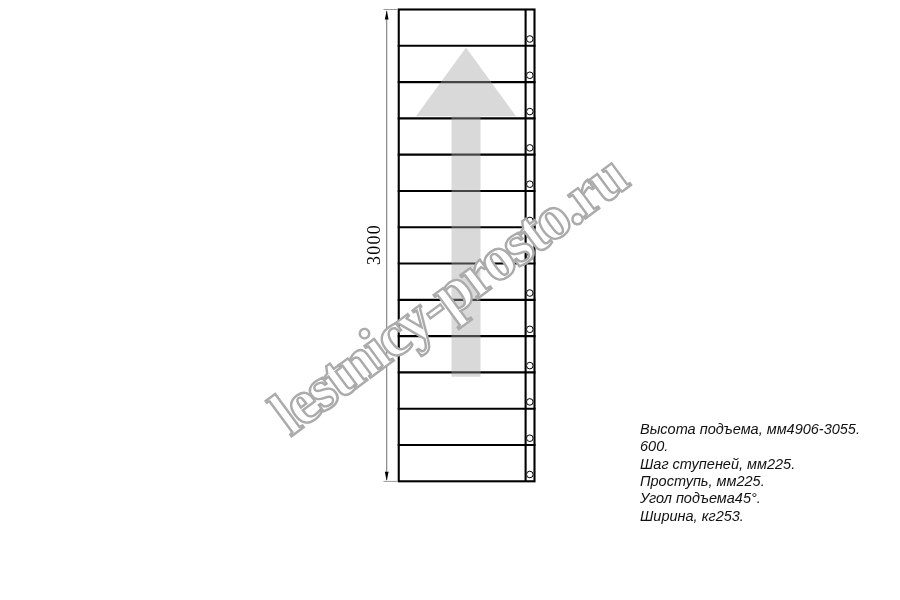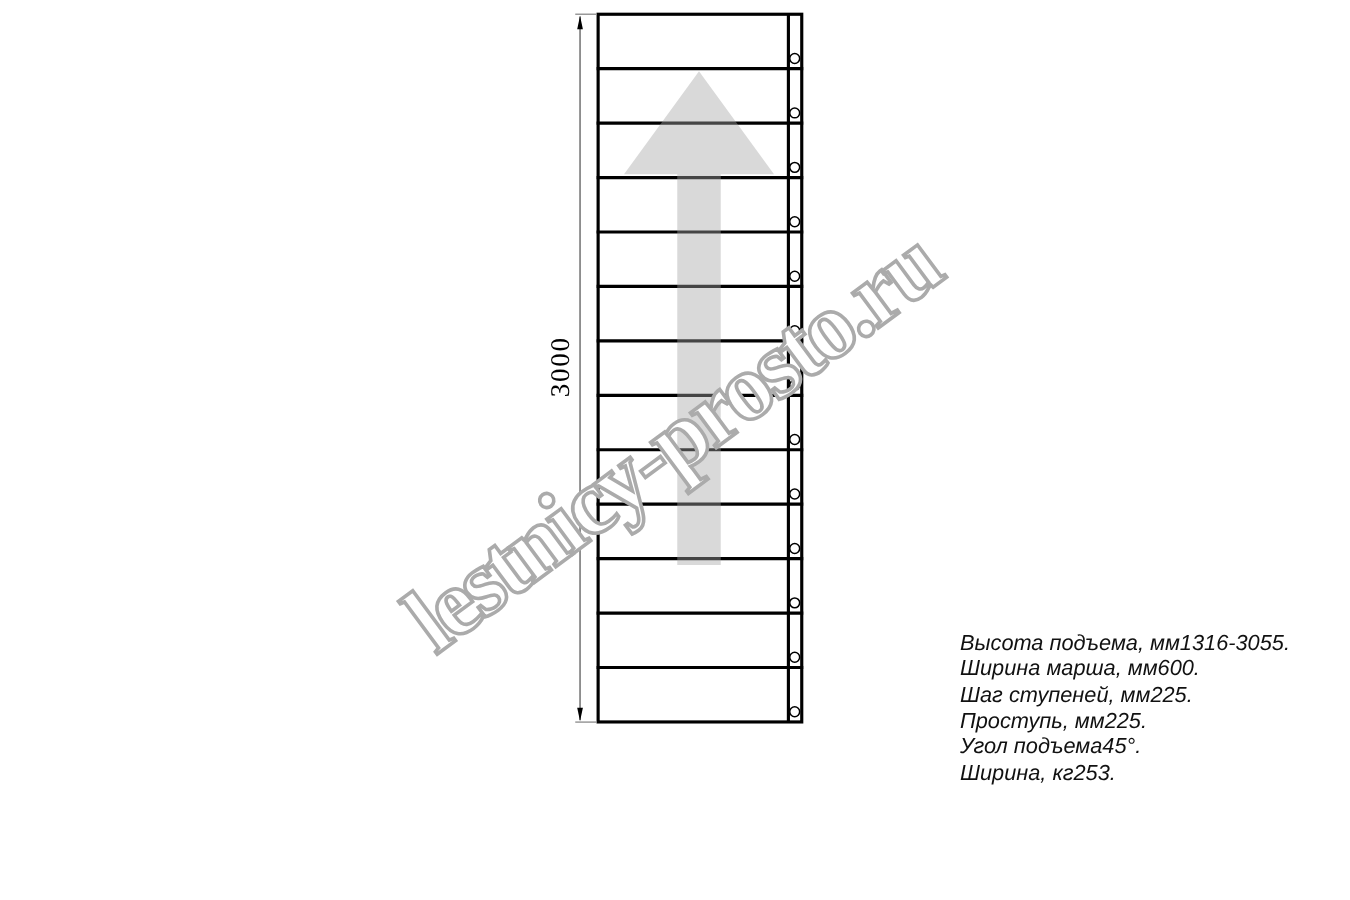--- a/index.html
+++ b/index.html
@@ -64,25 +64,24 @@
 
   <text x="0" y="0" transform="translate(379.5,244.5) rotate(-90)" text-anchor="middle" font-family="Liberation Serif, serif" font-size="18" letter-spacing="1.2" fill="#000000">3000</text>
 </svg>
 
 <div id="wm">lestnicy-prosto.ru</div>
 
 <div id="specs">
 
   <div class="row">
         <span>Высота подъема, мм</span>
-        <span>1316-3055.</span>
+        <span>4906-3055.</span>
       </div>
 
   <div class="row">
-        <span>Ширина марша, мм</span>
         <span>600.</span>
       </div>
 
   <div class="row">
         <span>Шаг ступеней, мм</span>
         <span>225.</span>
       </div>
 
   <div class="row">
         <span>Проступь, мм</span>

